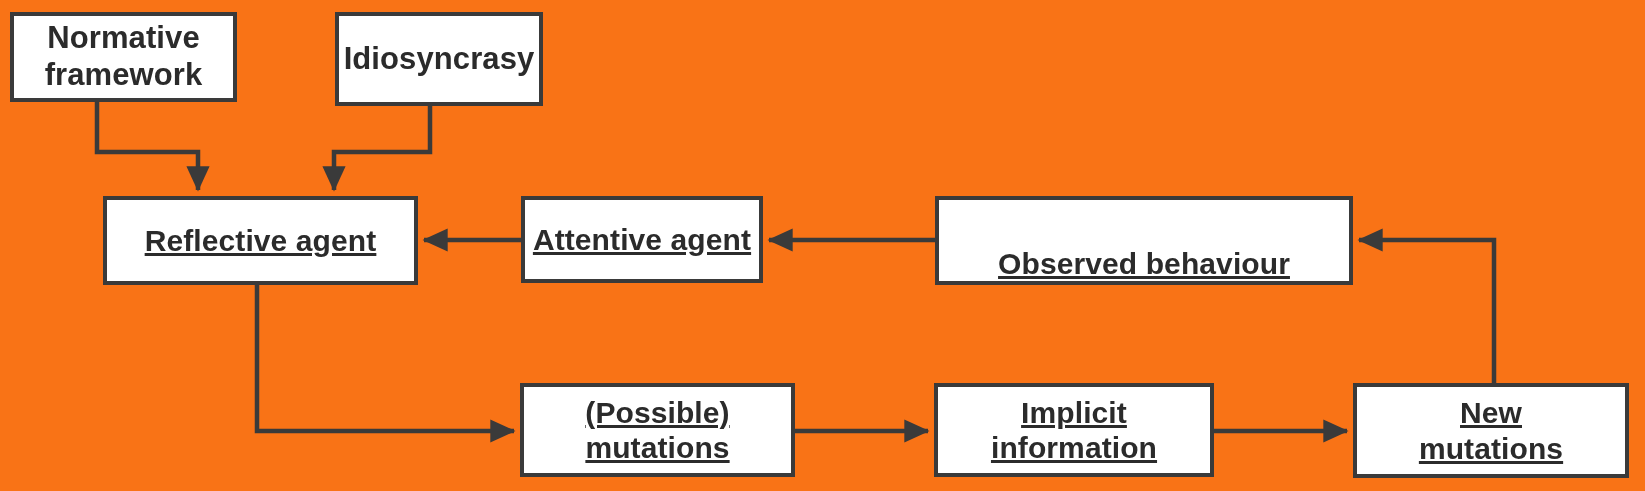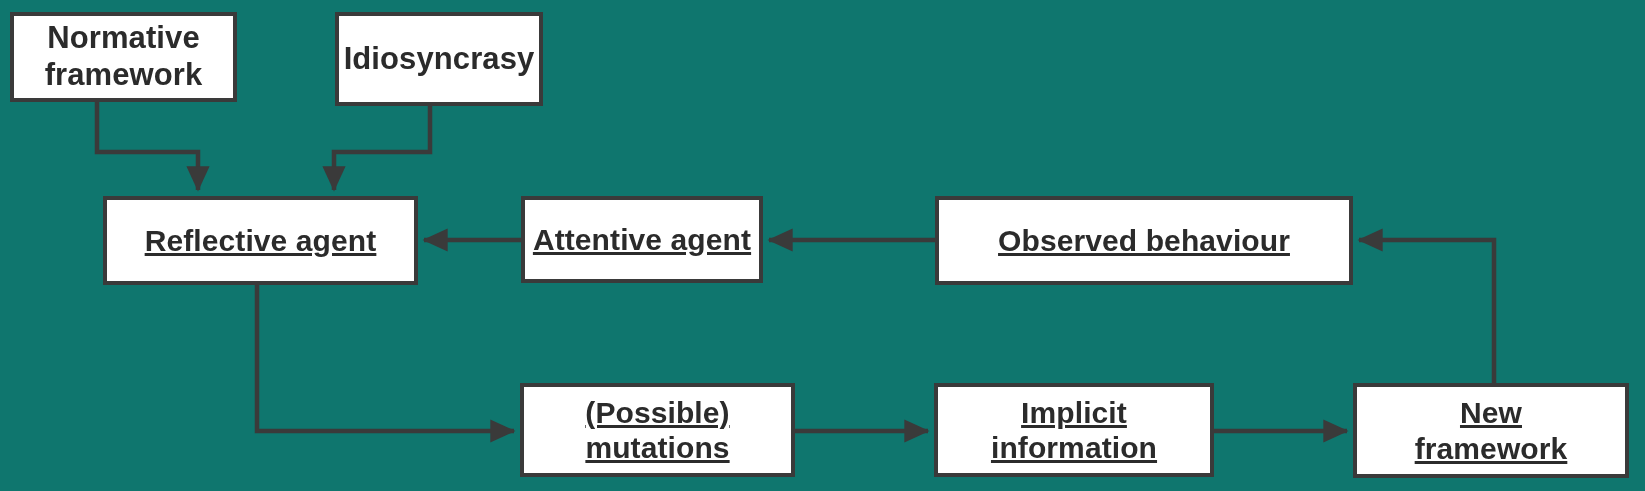--- a/index.html
+++ b/index.html
@@ -8,21 +8,21 @@
     padding: 0;
     background: #ffffff;
   }
   body {
     font-family: "Liberation Sans", sans-serif;
   }
   #diagram-canvas {
     position: relative;
     width: 1645px;
     height: 491px;
-    background: #0f766e;
+    background: #f97316;
     overflow: hidden;
   }
   #edge-layer {
     position: absolute;
     left: 0;
     top: 0;
     width: 1645px;
     height: 491px;
   }
   .node {
@@ -45,21 +45,21 @@
     letter-spacing: 0.1px;
   }
   .size-lg { font-size: 31px; }
   .size-md { font-size: 30px; text-decoration: underline; }
 
   
   #node-normative-framework { left: 10px;   top: 12px;  width: 227px; height: 90px; }
   #node-idiosyncrasy        { left: 335px;  top: 12px;  width: 208px; height: 94px; }
   #node-reflective-agent    { left: 103px;  top: 196px; width: 315px; height: 89px; }
   #node-attentive-agent     { left: 521px;  top: 196px; width: 242px; height: 87px; }
-  #node-observed-behaviour  { left: 935px;  top: 196px; width: 418px; height: 89px; }
+  #node-observed-behaviour  { left: 935px;  top: 196px; width: 418px; height: 89px; align-items: flex-end; }
   #node-possible-mutations  { left: 520px;  top: 383px; width: 275px; height: 94px; }
   #node-implicit-information{ left: 934px;  top: 383px; width: 280px; height: 94px; }
   #node-new-behaviour       { left: 1353px; top: 383px; width: 276px; height: 95px; }
 </style>
 </head>
 <body>
 
 <div id="diagram-canvas">
 
   <svg id="edge-layer" viewBox="0 0 1645 491" width="1645" height="491" xmlns="http://www.w3.org/2000/svg">
@@ -115,16 +115,16 @@
 information</span>
   </div>
 
   <div class="node" id="node-possible-mutations">
     <span class="node-label size-md">(Possible)
 mutations</span>
   </div>
 
   <div class="node" id="node-new-behaviour">
     <span class="node-label size-md">New
-framework</span>
+mutations</span>
   </div>
 
 </div>
 
 </body></html>

